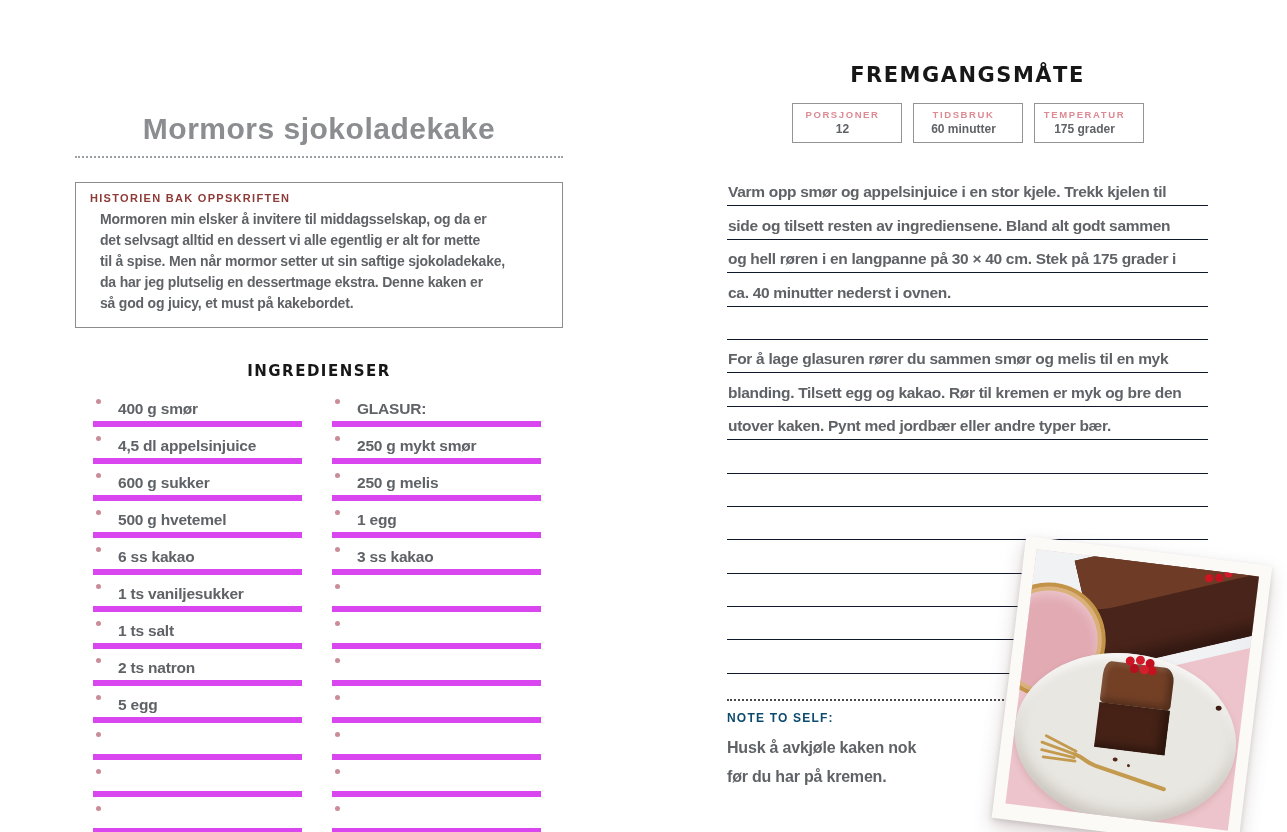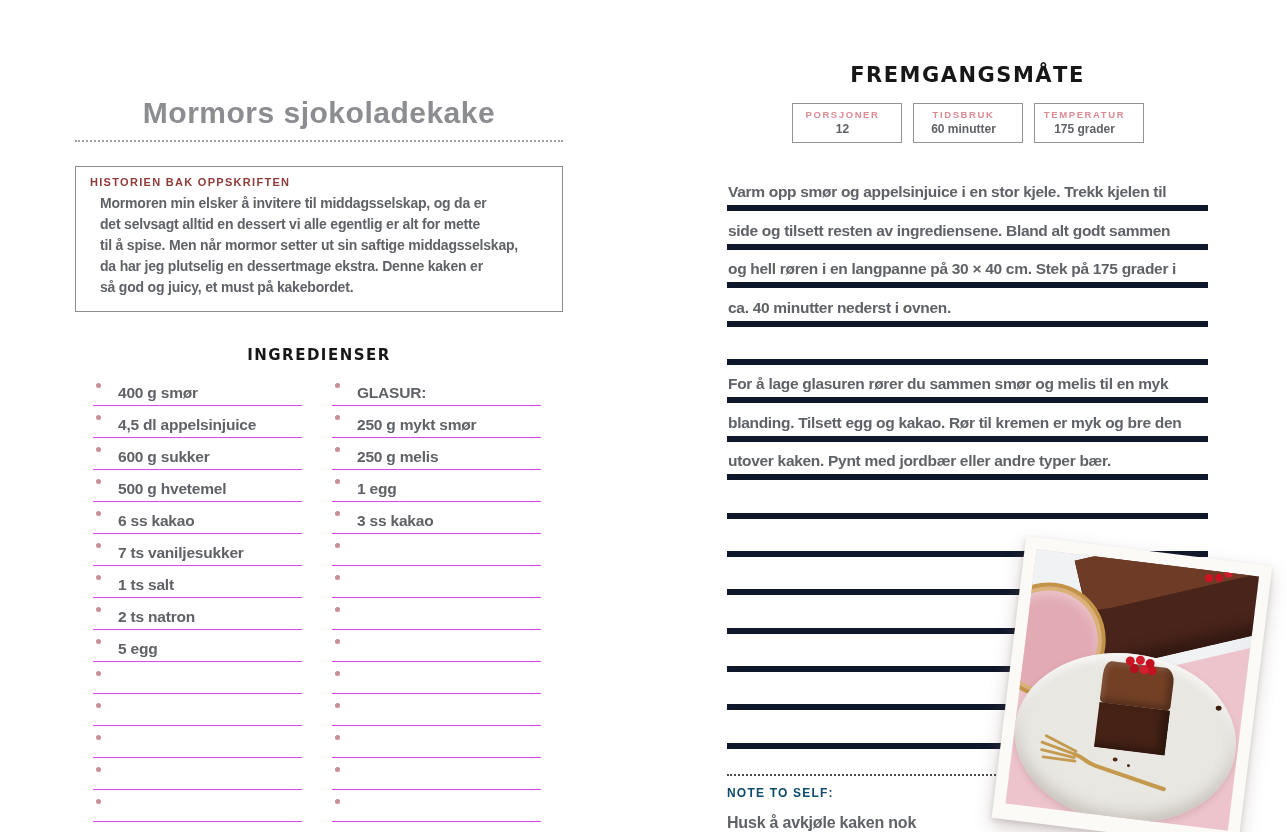--- a/index.html
+++ b/index.html
@@ -5,45 +5,45 @@
   html,body{margin:0;padding:0;}
   body{
     width:1287px;height:832px;position:relative;overflow:hidden;
     background:#ffffff;
     font-family:"Liberation Sans", sans-serif;
   }
   
   .page-left{position:absolute;left:75px;top:95px;width:488px;}
   .title{
     font-size:30px;font-weight:700;color:#8b8d90;text-align:center;
-    letter-spacing:0.5px;margin:0 0 9px 0;line-height:36px;
+    letter-spacing:0.5px;margin:16px 0 9px 0;line-height:36px;
   }
   .title-rule{height:0;border-bottom:2px dotted #9aa0a4;}
   .story-box{margin-top:24px;border:1.5px solid #8d8d8d;padding:9px 14px 13px 14px;box-sizing:border-box;}
   .story-label{font-size:11px;font-weight:800;letter-spacing:1.3px;color:#8e3b38;}
   .story-lines{margin-top:5px;padding-left:10px;}
   .story-line{font-size:14px;line-height:21px;font-weight:700;color:#5f6266;letter-spacing:-0.2px;white-space:nowrap;}
   .ing-heading{margin-top:34px;text-align:center;font-size:15px;font-weight:900;
     letter-spacing:1.5px;color:#171717;font-family:"DejaVu Sans",sans-serif;}
   .ing-cols{display:flex;gap:30px;margin-left:18px;margin-top:10px;}
   .ing-col{width:209px;}
-  .ing-row{position:relative;height:31px;border-bottom:1px solid #d946ef;}
+  .ing-row{position:relative;height:31px;border-bottom:6px solid #d946ef;}
   .ing-row .dot{position:absolute;left:3px;top:9px;width:5px;height:5px;border-radius:50%;background:#c98c98;}
   .ing-text{position:absolute;left:25px;bottom:3px;font-size:15.5px;font-weight:700;
     color:#5f6266;letter-spacing:-0.2px;white-space:nowrap;}
   
   .page-right{position:absolute;left:727px;top:62px;width:481px;}
   .m-heading{text-align:center;font-size:21px;font-weight:900;letter-spacing:1.5px;
     color:#171717;font-family:"DejaVu Sans",sans-serif;line-height:26px;}
   .info-row{display:flex;justify-content:center;gap:11px;margin-top:15px;}
   .info-box{width:110px;border:1.5px solid #939393;text-align:center;padding:5px 8px 6px 0;box-sizing:border-box;}
   .info-label{font-size:9.5px;font-weight:800;letter-spacing:1.6px;color:#dd8a93;}
   .info-value{font-size:12px;font-weight:700;color:#5f6266;margin-top:2px;}
   .m-rows{margin-top:30px;}
-  .m-row{position:relative;height:32.4px;border-bottom:6px solid #0f172a;}
+  .m-row{position:relative;height:32.4px;border-bottom:1px solid #0f172a;}
   .m-row .m-text{position:absolute;left:1px;bottom:4px;font-size:15.5px;font-weight:700;
     color:#5f6266;letter-spacing:-0.3px;white-space:nowrap;}
   .note{margin-top:25px;width:281px;border-top:2.5px dotted #4a4a4a;padding-top:10px;}
   .note-label{font-size:12px;font-weight:700;letter-spacing:1.2px;color:#0c4a6e;}
   .note-lines{margin-top:8px;}
   .note-line{font-size:16px;font-weight:700;color:#5f6266;line-height:29px;letter-spacing:-0.2px;}
   
   .photo{position:absolute;left:1008px;top:550px;width:224px;height:256px;
     padding:12px 12px 16px 12px;background:#fbfaf7;transform:rotate(7deg);z-index:6;
     box-shadow:0 8px 18px rgba(130,95,95,0.30), 0 2px 5px rgba(0,0,0,0.12);}
@@ -77,21 +77,21 @@
 
 <div class="page-left">
   <h1 class="title">Mormors sjokoladekake</h1>
   <div class="title-rule"></div>
 
   <div class="story-box">
     <div class="story-label">HISTORIEN BAK OPPSKRIFTEN</div>
     <div class="story-lines" id="story-lines">
         <div class="story-line">Mormoren min elsker å invitere til middagsselskap, og da er</div>
         <div class="story-line">det selvsagt alltid en dessert vi alle egentlig er alt for mette</div>
-        <div class="story-line">til å spise. Men når mormor setter ut sin saftige middagsselskap,</div>
+        <div class="story-line">til å spise. Men når mormor setter ut sin saftige sjokoladekake,</div>
         <div class="story-line">da har jeg plutselig en dessertmage ekstra. Denne kaken er</div>
         <div class="story-line">så god og juicy, et must på kakebordet.</div>
       </div>
   </div>
 
   <div class="ing-heading">INGREDIENSER</div>
   <div class="ing-cols">
     <div class="ing-col" id="ing-left">
         <div class="ing-row">
           <span class="dot"></span>
@@ -108,21 +108,21 @@
         <div class="ing-row">
           <span class="dot"></span>
           <span class="ing-text">500 g hvetemel</span>
         </div>
         <div class="ing-row">
           <span class="dot"></span>
           <span class="ing-text">6 ss kakao</span>
         </div>
         <div class="ing-row">
           <span class="dot"></span>
-          <span class="ing-text">7 ts vaniljesukker</span>
+          <span class="ing-text">1 ts vaniljesukker</span>
         </div>
         <div class="ing-row">
           <span class="dot"></span>
           <span class="ing-text">1 ts salt</span>
         </div>
         <div class="ing-row">
           <span class="dot"></span>
           <span class="ing-text">2 ts natron</span>
         </div>
         <div class="ing-row">

